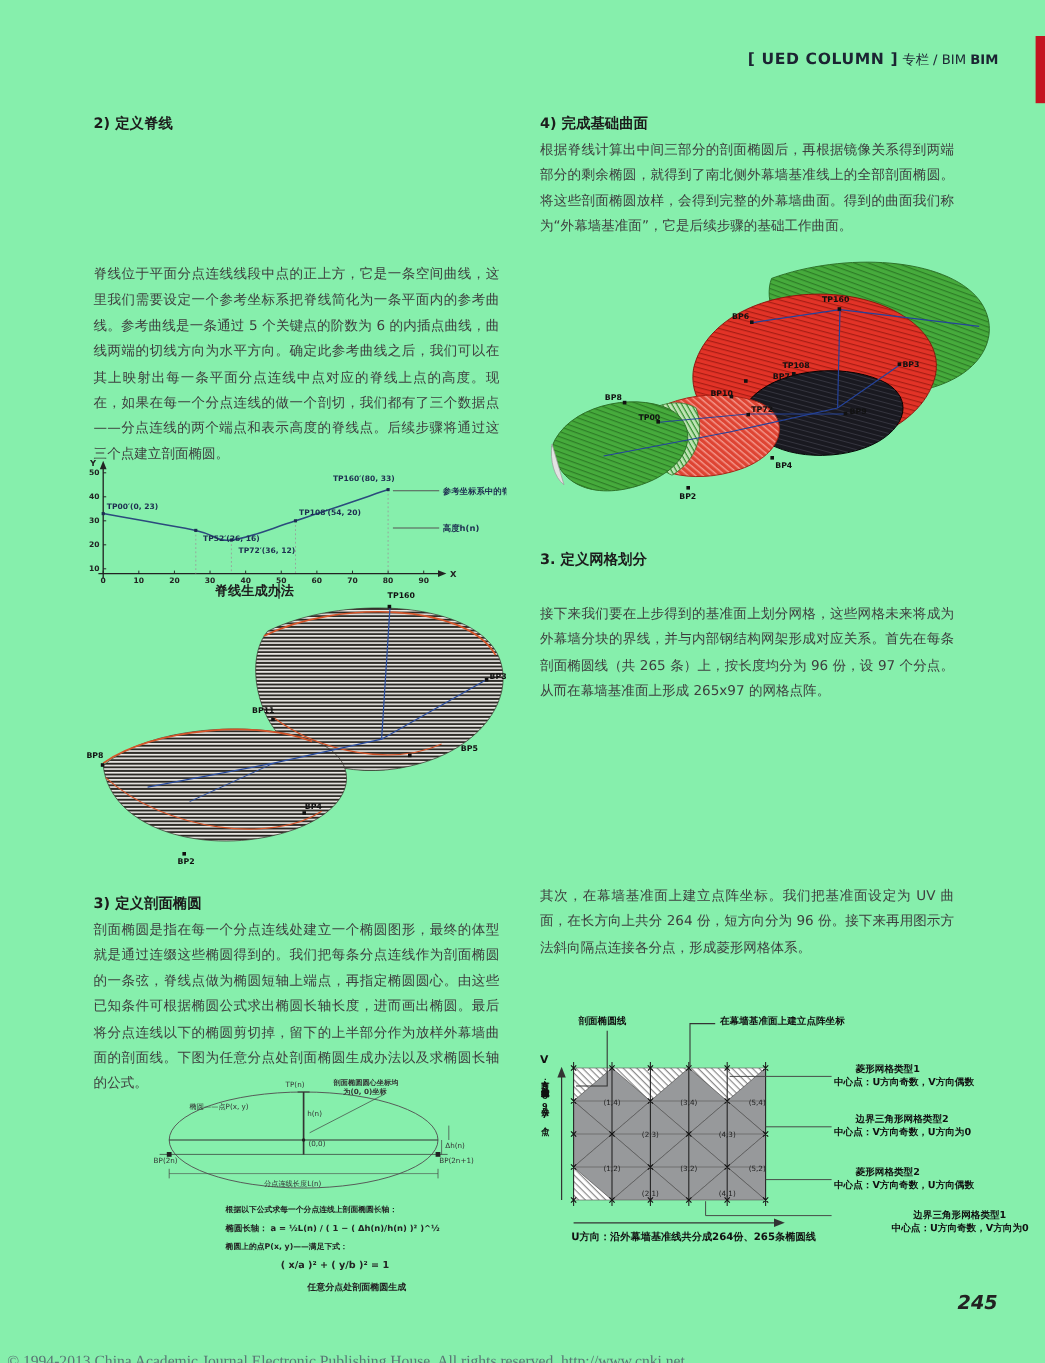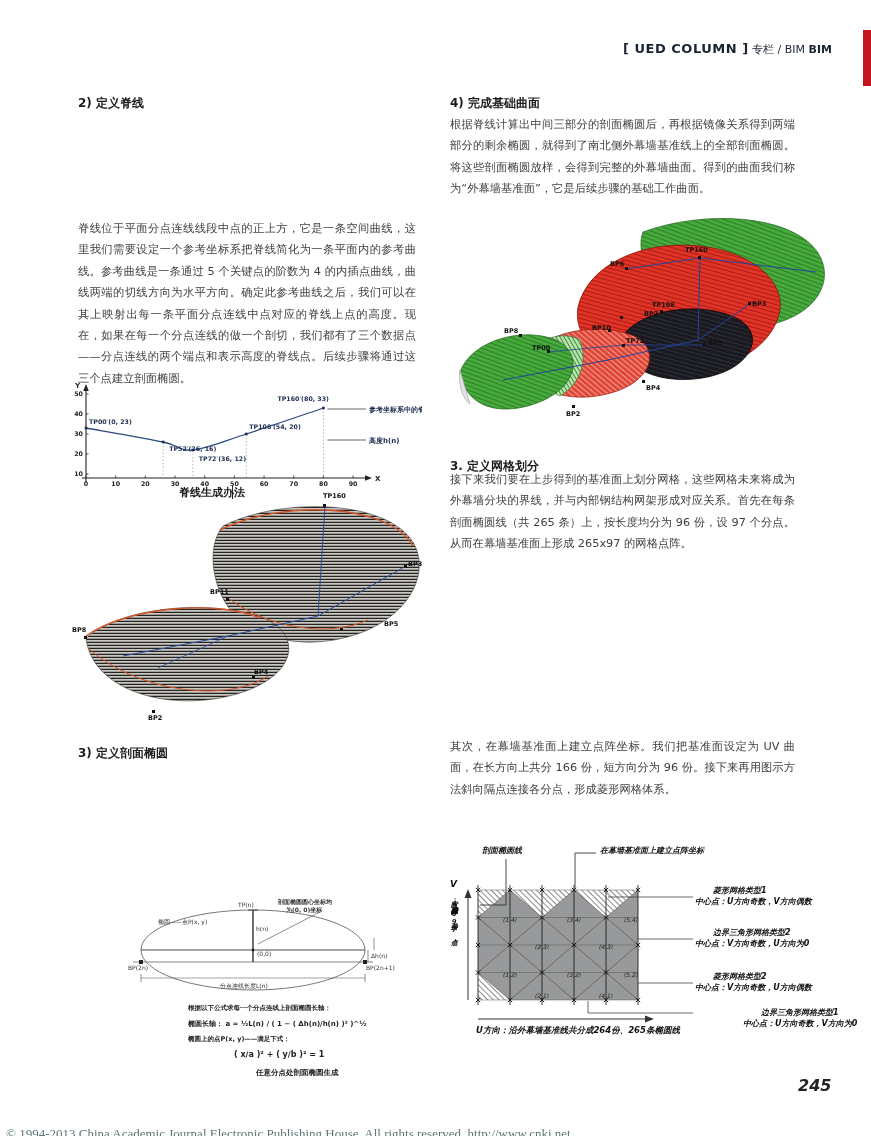--- a/index.html
+++ b/index.html
@@ -1,16 +1,16 @@
 <!DOCTYPE html>
 <html><head>
 <meta charset="utf-8">
 <style>
   html,body{margin:0;padding:0;background:#888;}
-  #page{position:relative;width:871px;height:1136px;background:#ffffff;overflow:hidden;
+  #page{position:relative;width:871px;height:1136px;background:#86efac;overflow:hidden;
         font-family:"DejaVu Sans","Liberation Sans",sans-serif;color:#3c3c3c;}
   .abs{position:absolute;}
   .h1{font-size:12px;font-weight:bold;color:#1c1c1c;}
   .para{font-size:11.3px;line-height:21.4px;text-align:justify;color:#3e3e3e;}
   .cap{font-size:11px;font-weight:bold;color:#1c1c1c;}
   .tiny{font-size:6px;color:#333;white-space:nowrap;}
   .dlabel{font-size:7px;font-weight:bold;color:#111;white-space:nowrap;}
   .mlabel{font-size:6.5px;font-weight:bold;color:#111;white-space:nowrap;}
   .gridlab{font-size:8px;font-weight:bold;color:#111;white-space:nowrap;}
   .celllab{font-size:6px;color:#222;white-space:nowrap;transform:translate(-50%,-50%);}
@@ -28,21 +28,21 @@
 <body>
 
 <div id="page">
 
   <div class="abs" style="left:520px;top:38px;width:312px;text-align:right;">
     <span class="header-bracket">[ UED COLUMN ]</span><span class="header-mid"> 专栏 / BIM </span><span class="header-bold">BIM</span>
   </div>
   <div class="abs" style="left:863px;top:30px;width:8px;height:56px;background:#c41420;"></div>
 
   <div class="abs h1" style="left:78px;top:95px;">2) 定义脊线</div>
-  <div class="abs para" style="left:78px;top:218px;width:338px;">脊线位于平面分点连线线段中点的正上方，它是一条空间曲线，这里我们需要设定一个参考坐标系把脊线简化为一条平面内的参考曲线。参考曲线是一条通过 5 个关键点的阶数为 4 的内插点曲线，曲线两端的切线方向为水平方向。确定此参考曲线之后，我们可以在其上映射出每一条平面分点连线中点对应的脊线上点的高度。现在，如果在每一个分点连线的做一个剖切，我们都有了三个数据点——分点连线的两个端点和表示高度的脊线点。后续步骤将通过这三个点建立剖面椭圆。</div>
+  <div class="abs para" style="left:78px;top:218px;width:338px;">脊线位于平面分点连线线段中点的正上方，它是一条空间曲线，这里我们需要设定一个参考坐标系把脊线简化为一条平面内的参考曲线。参考曲线是一条通过 5 个关键点的阶数为 6 的内插点曲线，曲线两端的切线方向为水平方向。确定此参考曲线之后，我们可以在其上映射出每一条平面分点连线中点对应的脊线上点的高度。现在，如果在每一个分点连线的做一个剖切，我们都有了三个数据点——分点连线的两个端点和表示高度的脊线点。后续步骤将通过这三个点建立剖面椭圆。</div>
 
   <svg id="ridge-svg" class="abs" style="left:70px;top:380px;" width="352" height="112" viewBox="0 0 352 112">
       <line x1="16" y1="102" x2="16" y2="8" stroke="#222" stroke-width="1.1"></line>
       <polygon points="16,4 13.2,11 18.8,11" fill="#222"></polygon>
       <line x1="12" y1="98" x2="298" y2="98" stroke="#222" stroke-width="1.1"></line>
       <polygon points="302,98 295,95.2 295,100.8" fill="#222"></polygon>
       <text x="10" y="8" font-size="7" font-weight="bold" fill="#222" text-anchor="end">Y</text>
       <text x="305" y="101" font-size="7" font-weight="bold" fill="#222">X</text>
       <line x1="16" y1="98" x2="16" y2="95.5" stroke="#222" stroke-width="0.8"></line>
       <text x="16" y="106" font-size="6.3" font-weight="bold" fill="#222" text-anchor="middle">0</text>
@@ -127,20 +127,21 @@
     <div class="abs mlabel" style="left:255px;top:4px;">TP160</div>
     <div class="abs mlabel" style="left:142px;top:100px;">BP11</div>
     <div class="abs mlabel" style="left:340px;top:72px;">BP3</div>
     <div class="abs mlabel" style="left:276px;top:132px;margin-left:40px;">BP5</div>
     <div class="abs mlabel" style="left:4px;top:138px;">BP8</div>
     <div class="abs mlabel" style="left:186px;top:180px;">BP4</div>
     <div class="abs mlabel" style="left:80px;top:226px;">BP2</div>
   </div>
 
   <div class="abs h1" style="left:78px;top:745px;">3) 定义剖面椭圆</div>
+  <div class="abs para" style="left:78px;top:764px;width:338px;">剖面椭圆是指在每一个分点连线处建立一个椭圆图形，最终的体型就是通过连缀这些椭圆得到的。我们把每条分点连线作为剖面椭圆的一条弦，脊线点做为椭圆短轴上端点，再指定椭圆圆心。由这些已知条件可根据椭圆公式求出椭圆长轴长度，进而画出椭圆。最后将分点连线以下的椭圆剪切掉，留下的上半部分作为放样外幕墙曲面的剖面线。下图为任意分点处剖面椭圆生成办法以及求椭圆长轴的公式。</div>
 
   <div class="abs" style="left:128px;top:898px;width:290px;height:182px;">
     <svg class="abs" style="left:0;top:0;" width="290" height="100" viewBox="0 0 290 100">
       <ellipse cx="125" cy="52" rx="112" ry="40" fill="none" stroke="#555" stroke-width="0.8"></ellipse>
       <line x1="13" y1="52" x2="237" y2="52" stroke="#333" stroke-width="0.9"></line>
       <line x1="5" y1="64" x2="245" y2="64" stroke="#333" stroke-width="0.6"></line>
       <line x1="125" y1="12" x2="125" y2="64" stroke="#333" stroke-width="1.4"></line>
       <line x1="120" y1="12" x2="130" y2="12" stroke="#333" stroke-width="0.8"></line>
       <circle cx="125" cy="52" r="1.4" fill="#222"></circle>
       <rect x="11" y="62" width="4" height="4" fill="#222"></rect>
@@ -237,26 +238,26 @@
     <div class="abs mlabel" style="left:144px;top:112px;">BP10</div>
     <div class="abs mlabel" style="left:84px;top:132px;">TP00</div>
     <div class="abs mlabel" style="left:260px;top:127px;">BP9</div>
     <div class="abs mlabel" style="left:56px;top:115px;">BP8</div>
     <div class="abs mlabel" style="left:178px;top:125px;">TP72</div>
     <div class="abs mlabel" style="left:198px;top:172px;">BP4</div>
     <div class="abs mlabel" style="left:118px;top:198px;">BP2</div>
   </div>
 
   <div class="abs h1" style="left:450px;top:458px;">3. 定义网格划分</div>
-  <div class="abs para" style="left:450px;top:469px;width:345px;">接下来我们要在上步得到的基准面上划分网格，这些网格未来将成为外幕墙分块的界线，并与内部钢结构网架形成对应关系。首先在每条剖面椭圆线（共 265 条）上，按长度均分为 96 份，设 97 个分点。从而在幕墙基准面上形成 265x97 的网格点阵。</div>
-
-
-  <div class="abs para" style="left:450px;top:736px;width:345px;">其次，在幕墙基准面上建立点阵坐标。我们把基准面设定为 UV 曲面，在长方向上共分 166 份，短方向分为 96 份。接下来再用图示方法斜向隔点连接各分点，形成菱形网格体系。</div>
-
-  <div class="abs" style="left:448px;top:835px;width:420px;height:214px;font-style:italic;">
+  <div class="abs para" style="left:450px;top:501px;width:345px;">接下来我们要在上步得到的基准面上划分网格，这些网格未来将成为外幕墙分块的界线，并与内部钢结构网架形成对应关系。首先在每条剖面椭圆线（共 265 条）上，按长度均分为 96 份，设 97 个分点。从而在幕墙基准面上形成 265x97 的网格点阵。</div>
+
+
+  <div class="abs para" style="left:450px;top:736px;width:345px;">其次，在幕墙基准面上建立点阵坐标。我们把基准面设定为 UV 曲面，在长方向上共分 264 份，短方向分为 96 份。接下来再用图示方法斜向隔点连接各分点，形成菱形网格体系。</div>
+
+  <div class="abs" style="left:448px;top:835px;width:420px;height:214px;">
     <svg class="abs" style="left:0;top:0;" width="420" height="214" viewBox="0 0 420 214">
       <defs>
         <pattern id="hatchg" width="4" height="4" patternUnits="userSpaceOnUse" patternTransform="rotate(45)">
           <rect width="4" height="4" fill="#ffffff"></rect>
             <rect y="0" width="4" height="1" fill="#8a8a8a"></rect>
         </pattern>
         <clipPath id="gridclip">
             <rect x="30" y="55" width="160" height="110"></rect>
           </clipPath>
       </defs>

